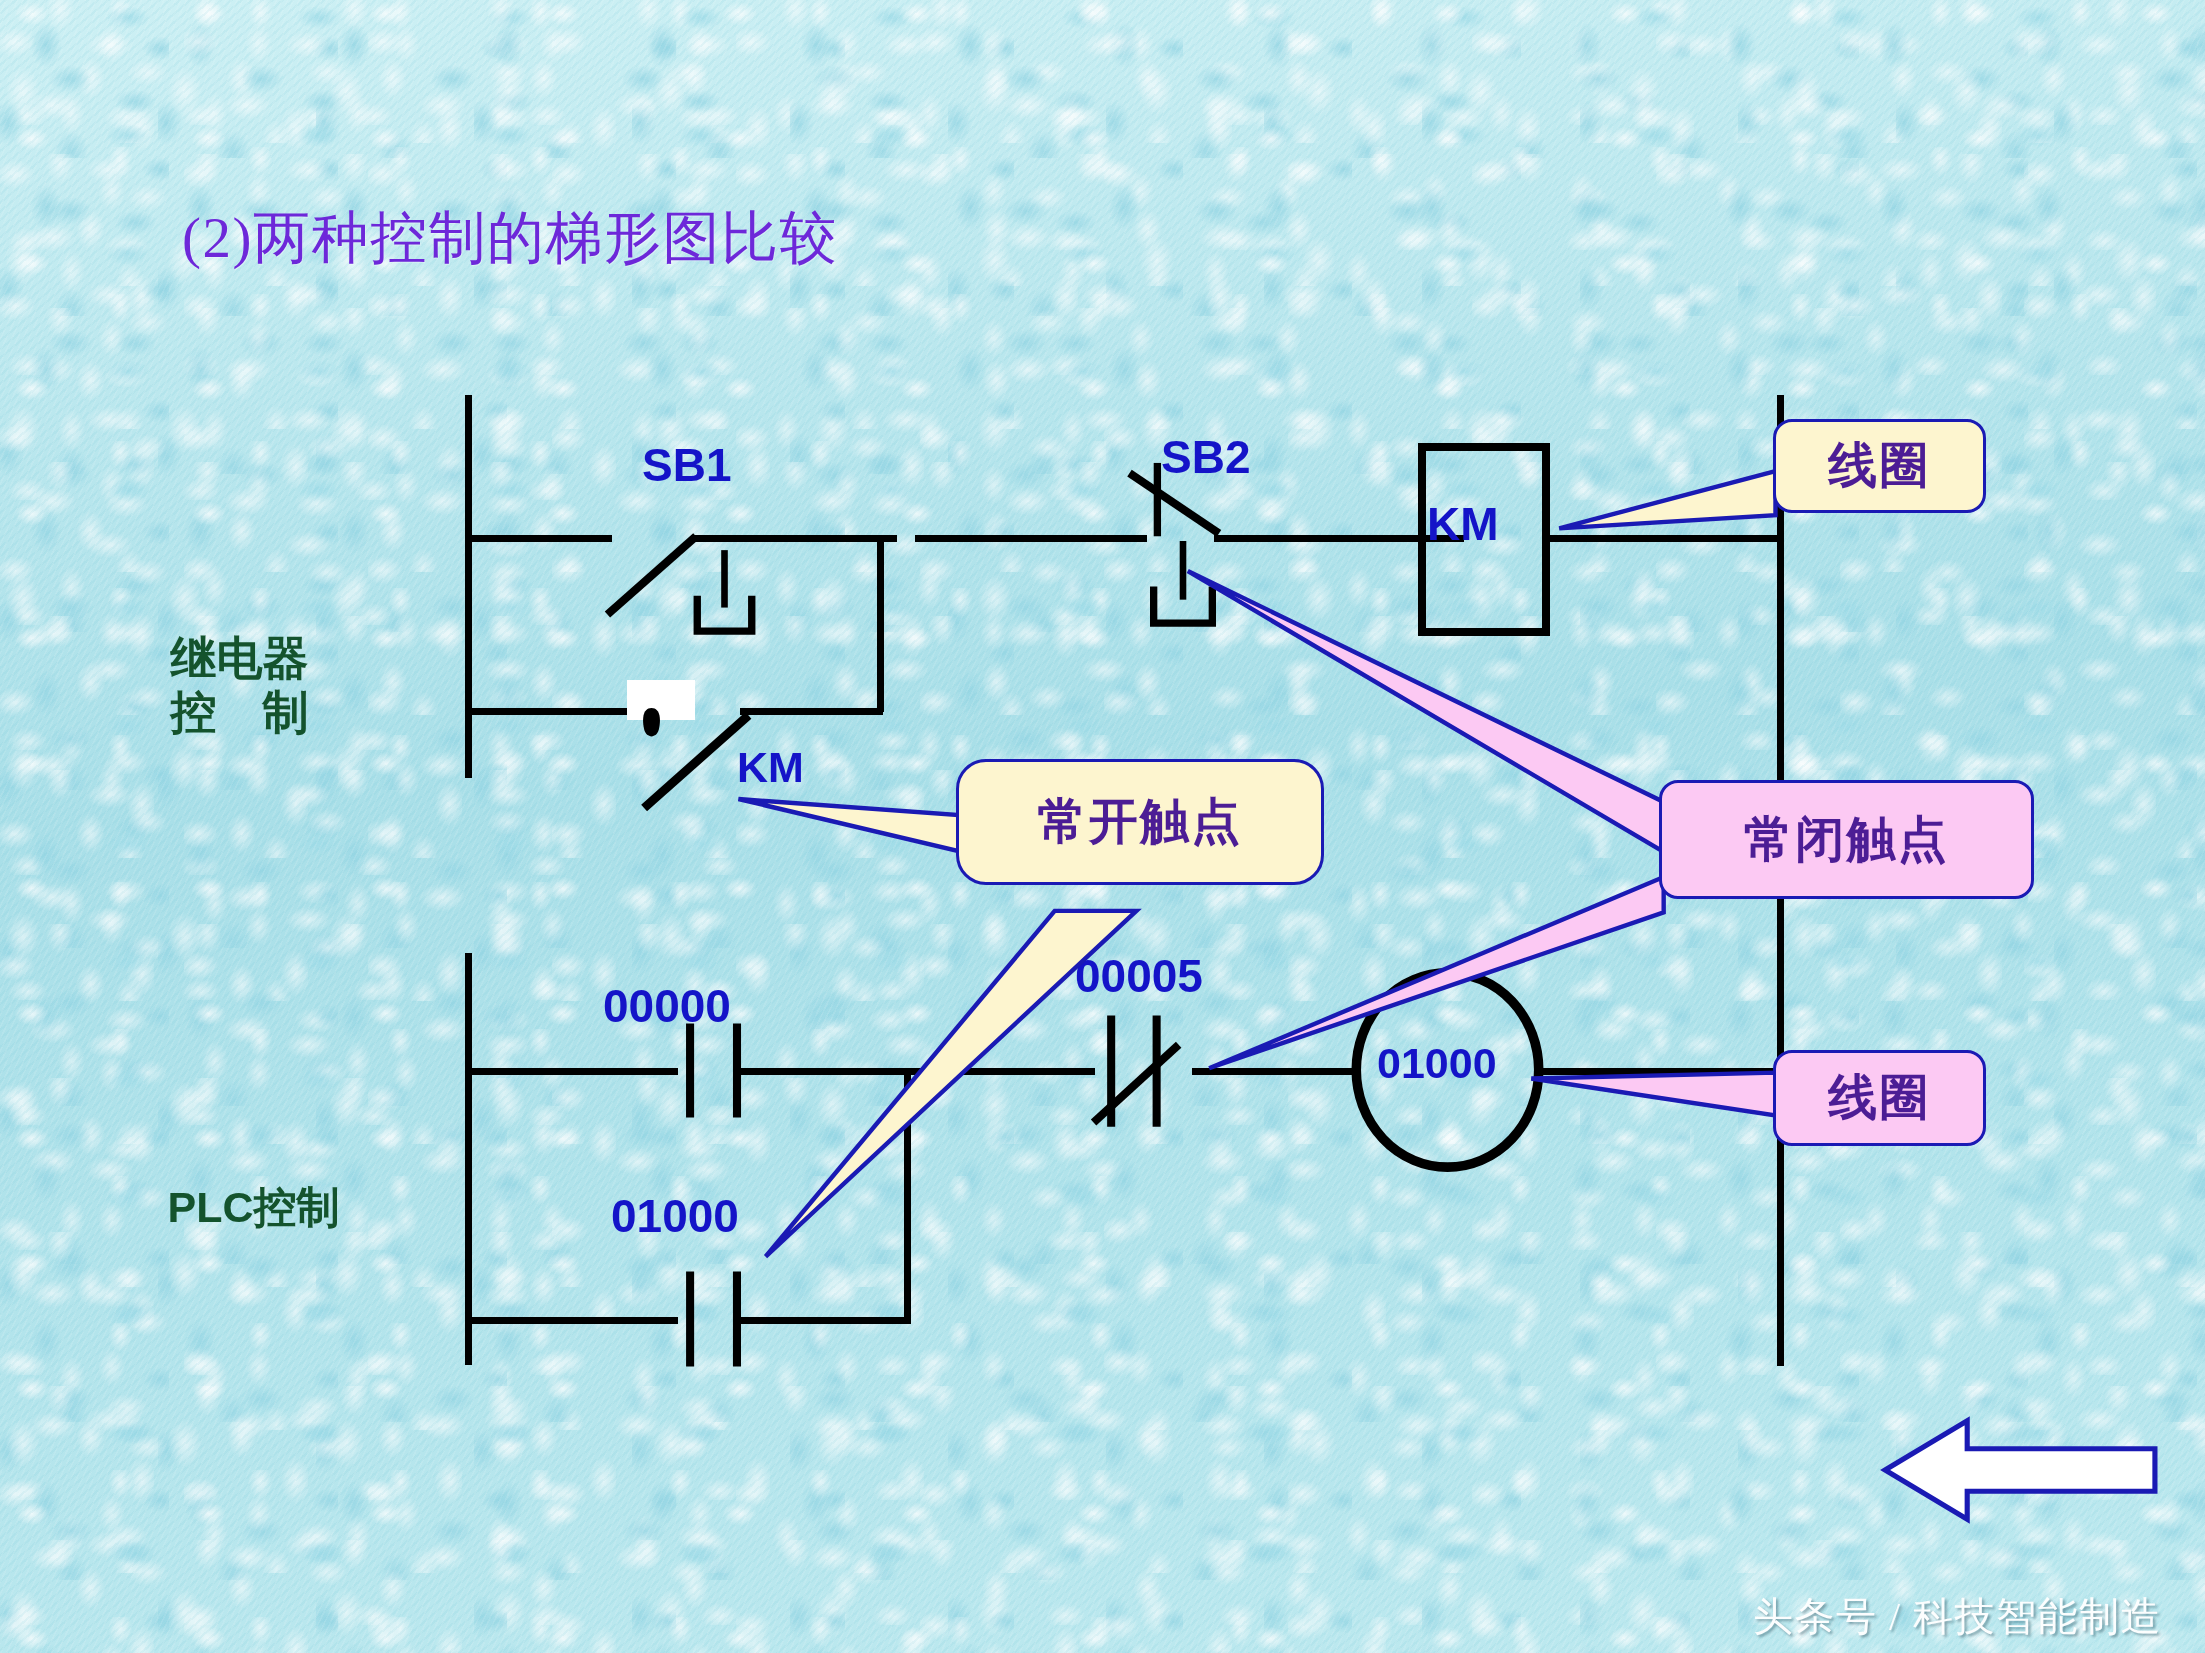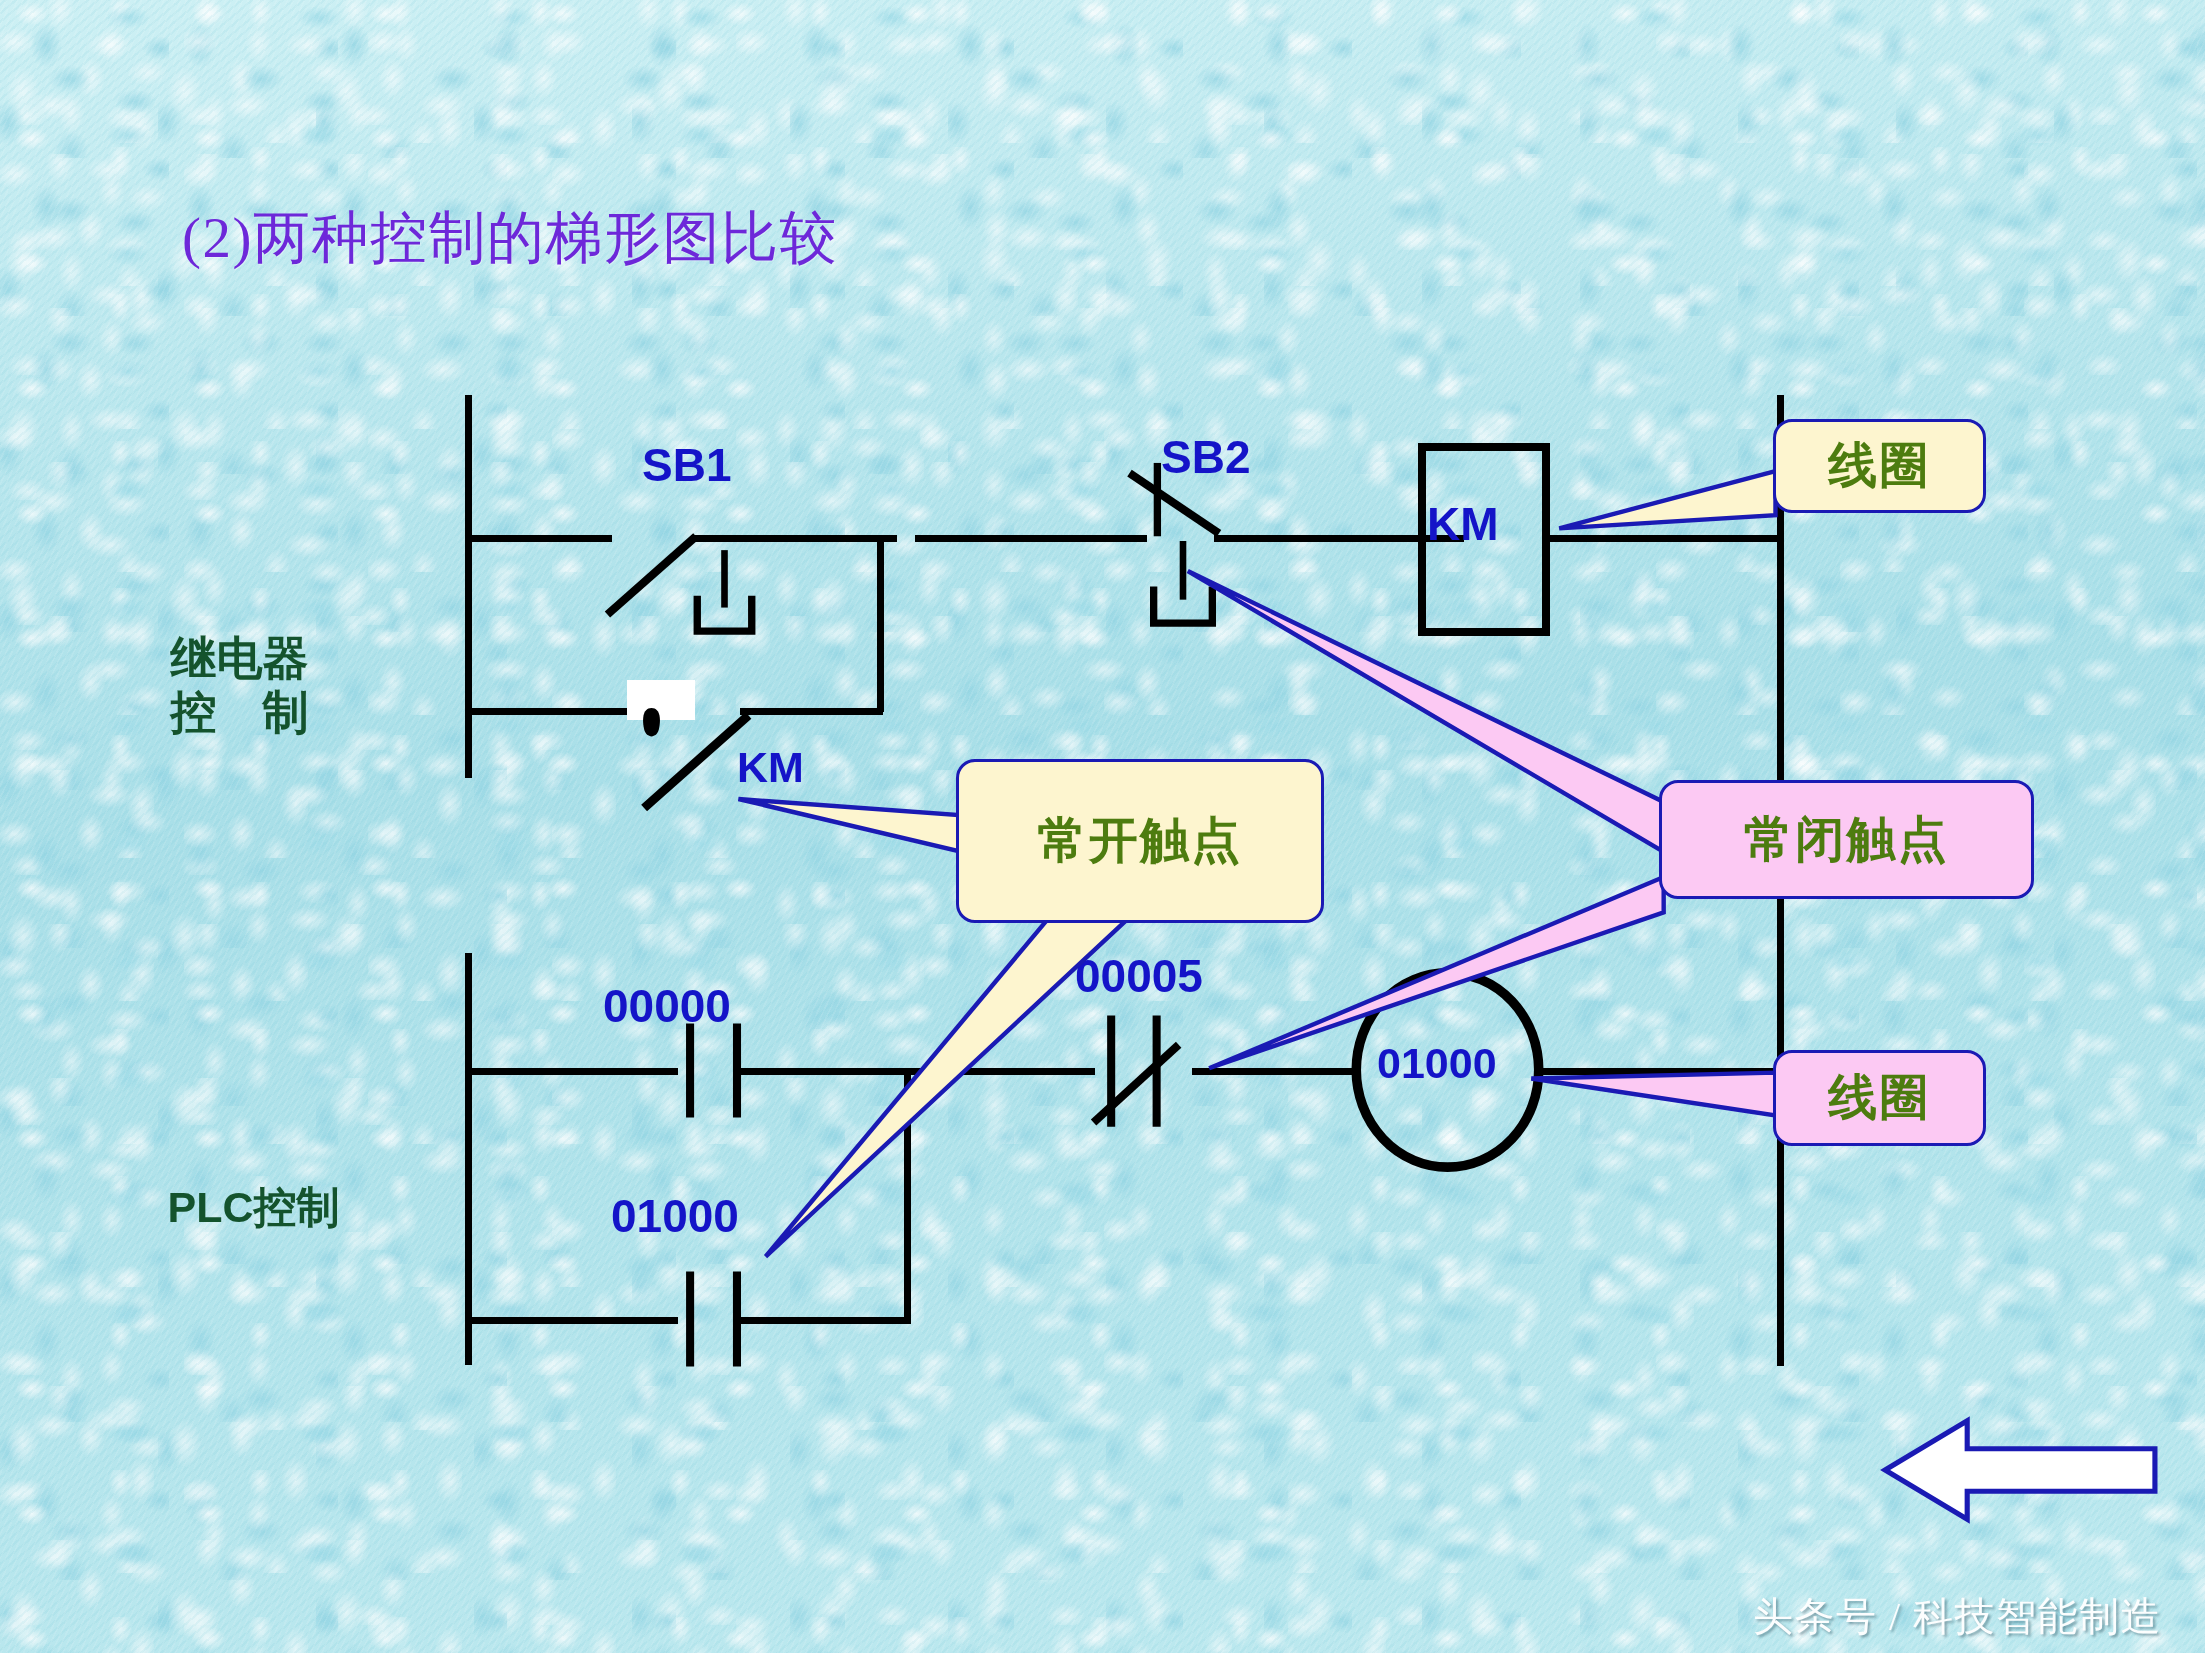--- a/index.html
+++ b/index.html
@@ -80,21 +80,21 @@
   
   .desig{
     position:absolute;color:#1414c8;font-weight:bold;
     font-family:"Liberation Sans","DejaVu Sans",sans-serif;
     white-space:nowrap;
   }
 
   
   .callout{
     position:absolute;border:3.7px solid #1a1ab4;border-radius:19px;
-    color:#4d7c0f;font-weight:bold;display:flex;align-items:center;
+    color:#4c1d95;font-weight:bold;display:flex;align-items:center;
     justify-content:center;font-family:"Liberation Sans","DejaVu Sans",sans-serif;
     box-sizing:border-box;letter-spacing:2.2px;z-index:6;
   }
   .c-yellow{background:#fdf5cf;}
   .c-pink{background:#fcc9f3;}
 
   
   .leader{position:absolute;z-index:5;}
 
   
@@ -256,21 +256,21 @@
 
     <polygon points="2262,1192 2262,1240 1644,1452" fill="#fcc9f3" stroke="#1a1ab4" stroke-width="6"></polygon>
 
     <polygon points="2414,1458 2414,1516 2082,1466" fill="#fcc9f3" stroke="#1a1ab4" stroke-width="6"></polygon>
   </svg>
 
   <div class="callout c-yellow" style="left:1773px;top:419px;width:213px;height:94px;font-size:49px;">
     <span>线圈</span>
   </div>
 
-  <div class="callout c-yellow" style="left:956px;top:759px;width:368px;height:164px;font-size:49px;">
+  <div class="callout c-yellow" style="left:956px;top:759px;width:368px;height:126px;font-size:49px;border-radius:30px;">
     <span>常开触点</span>
   </div>
 
   <div class="callout c-pink" style="left:1659px;top:780px;width:375px;height:119px;font-size:49px;">
     <span>常闭触点</span>
   </div>
 
   <div class="callout c-pink" style="left:1773px;top:1050px;width:213px;height:96px;font-size:49px;">
     <span>线圈</span>
   </div>

